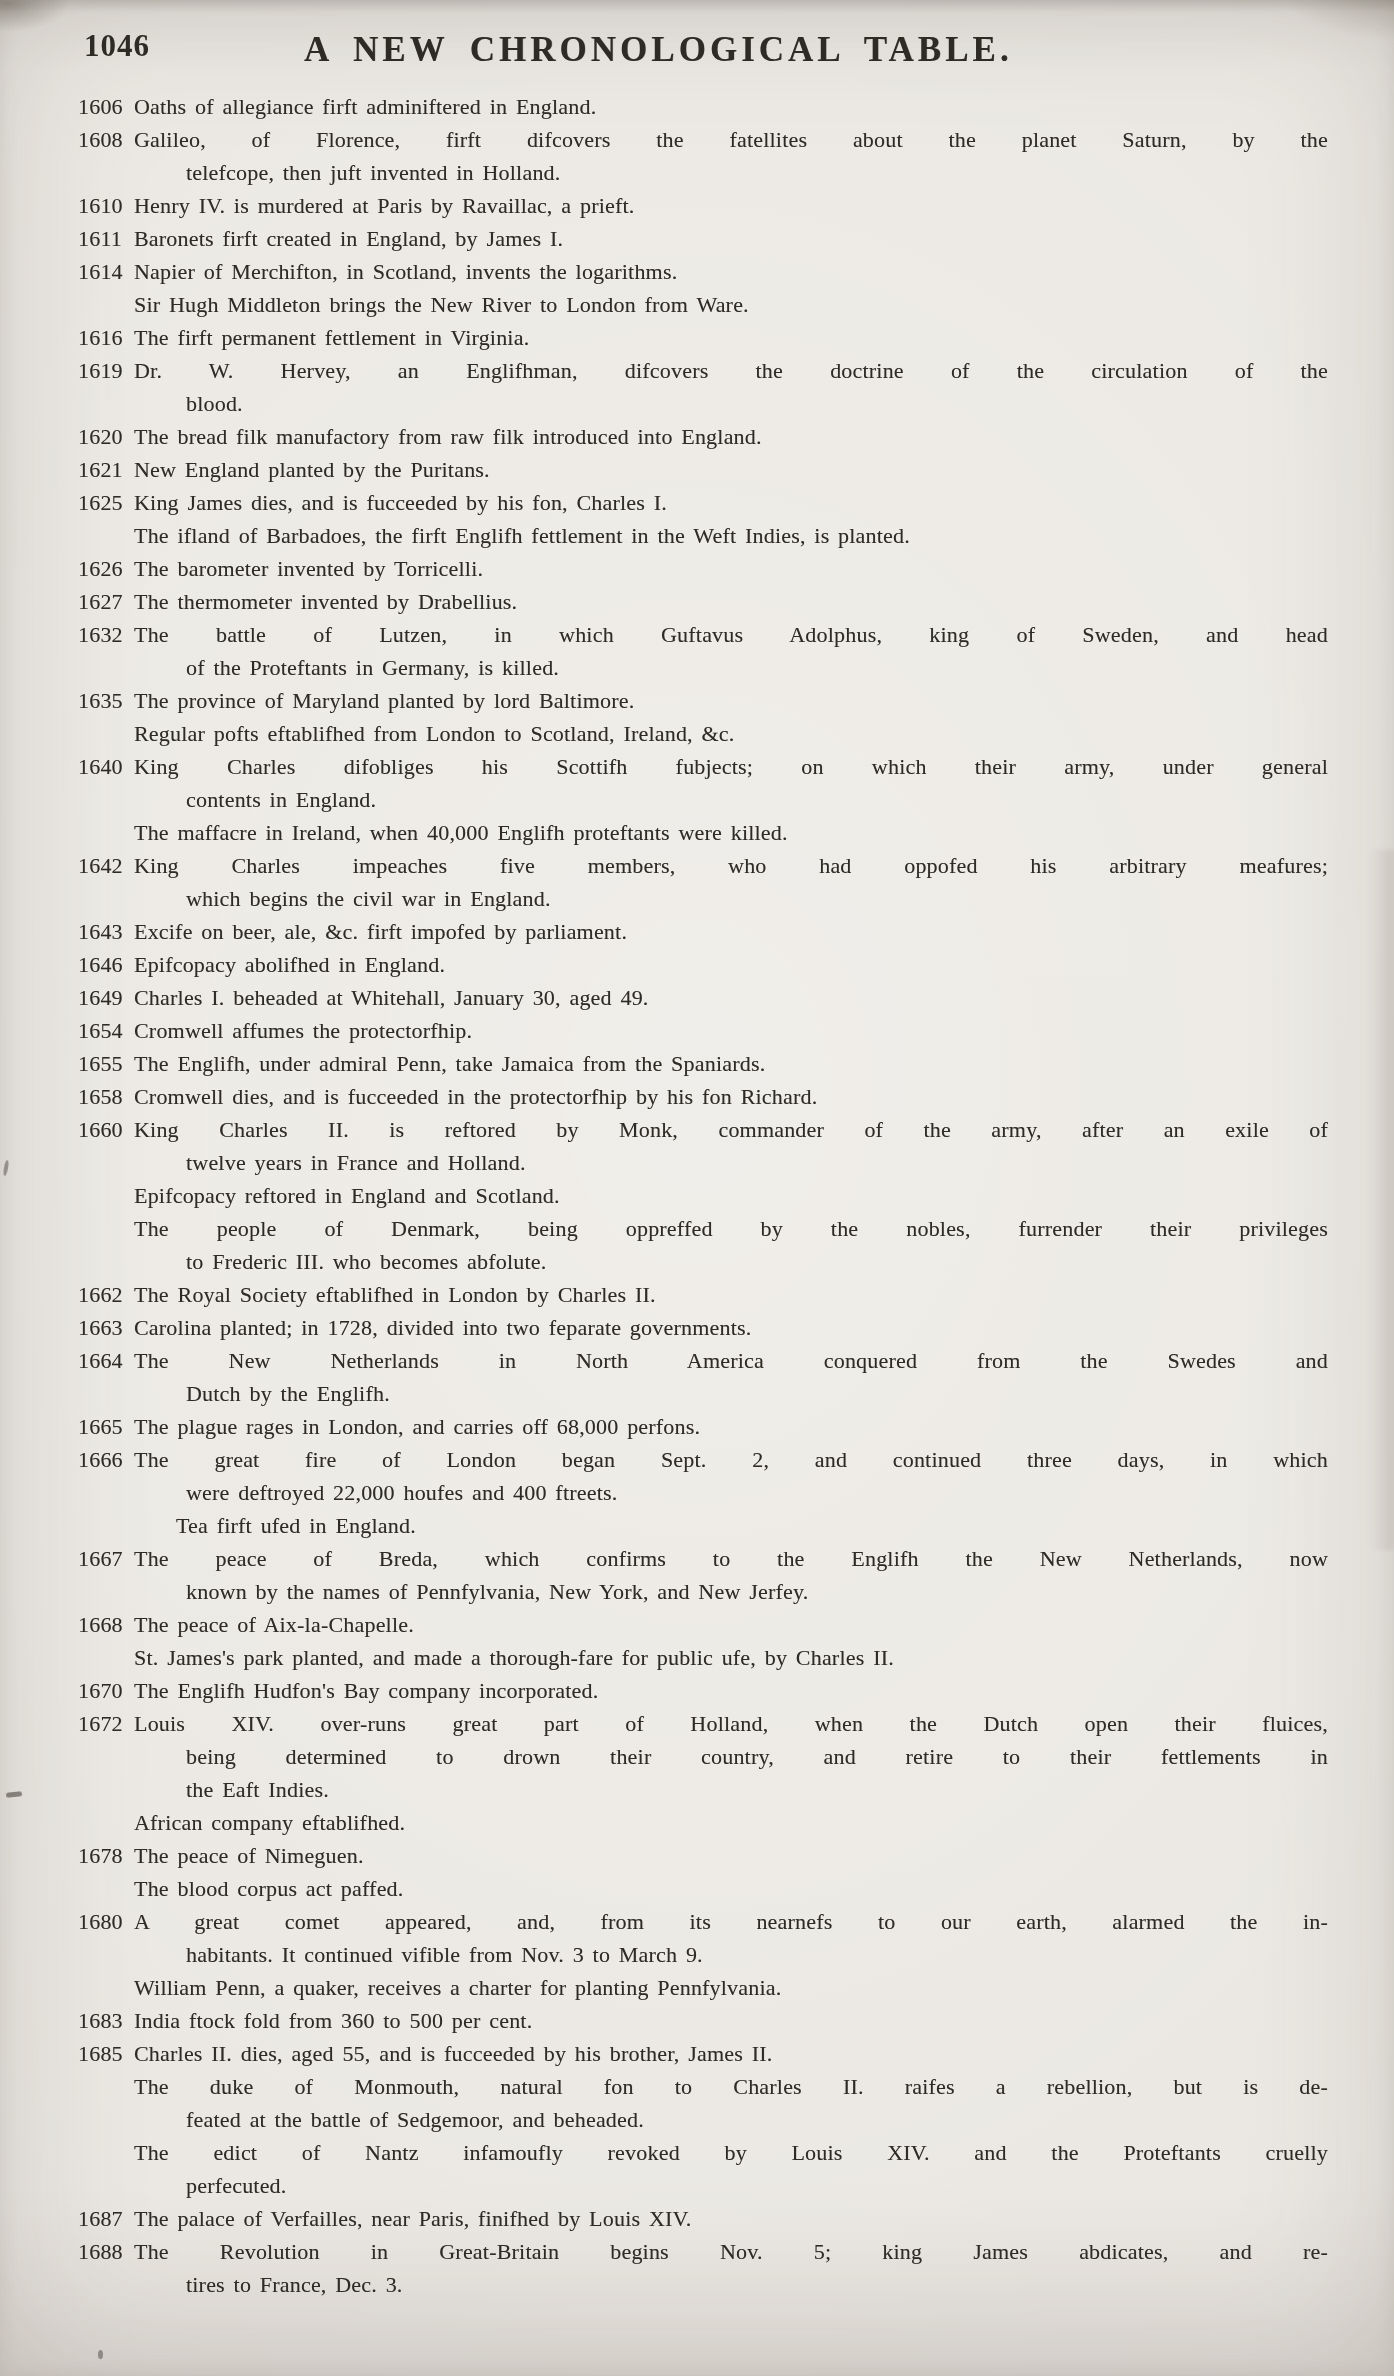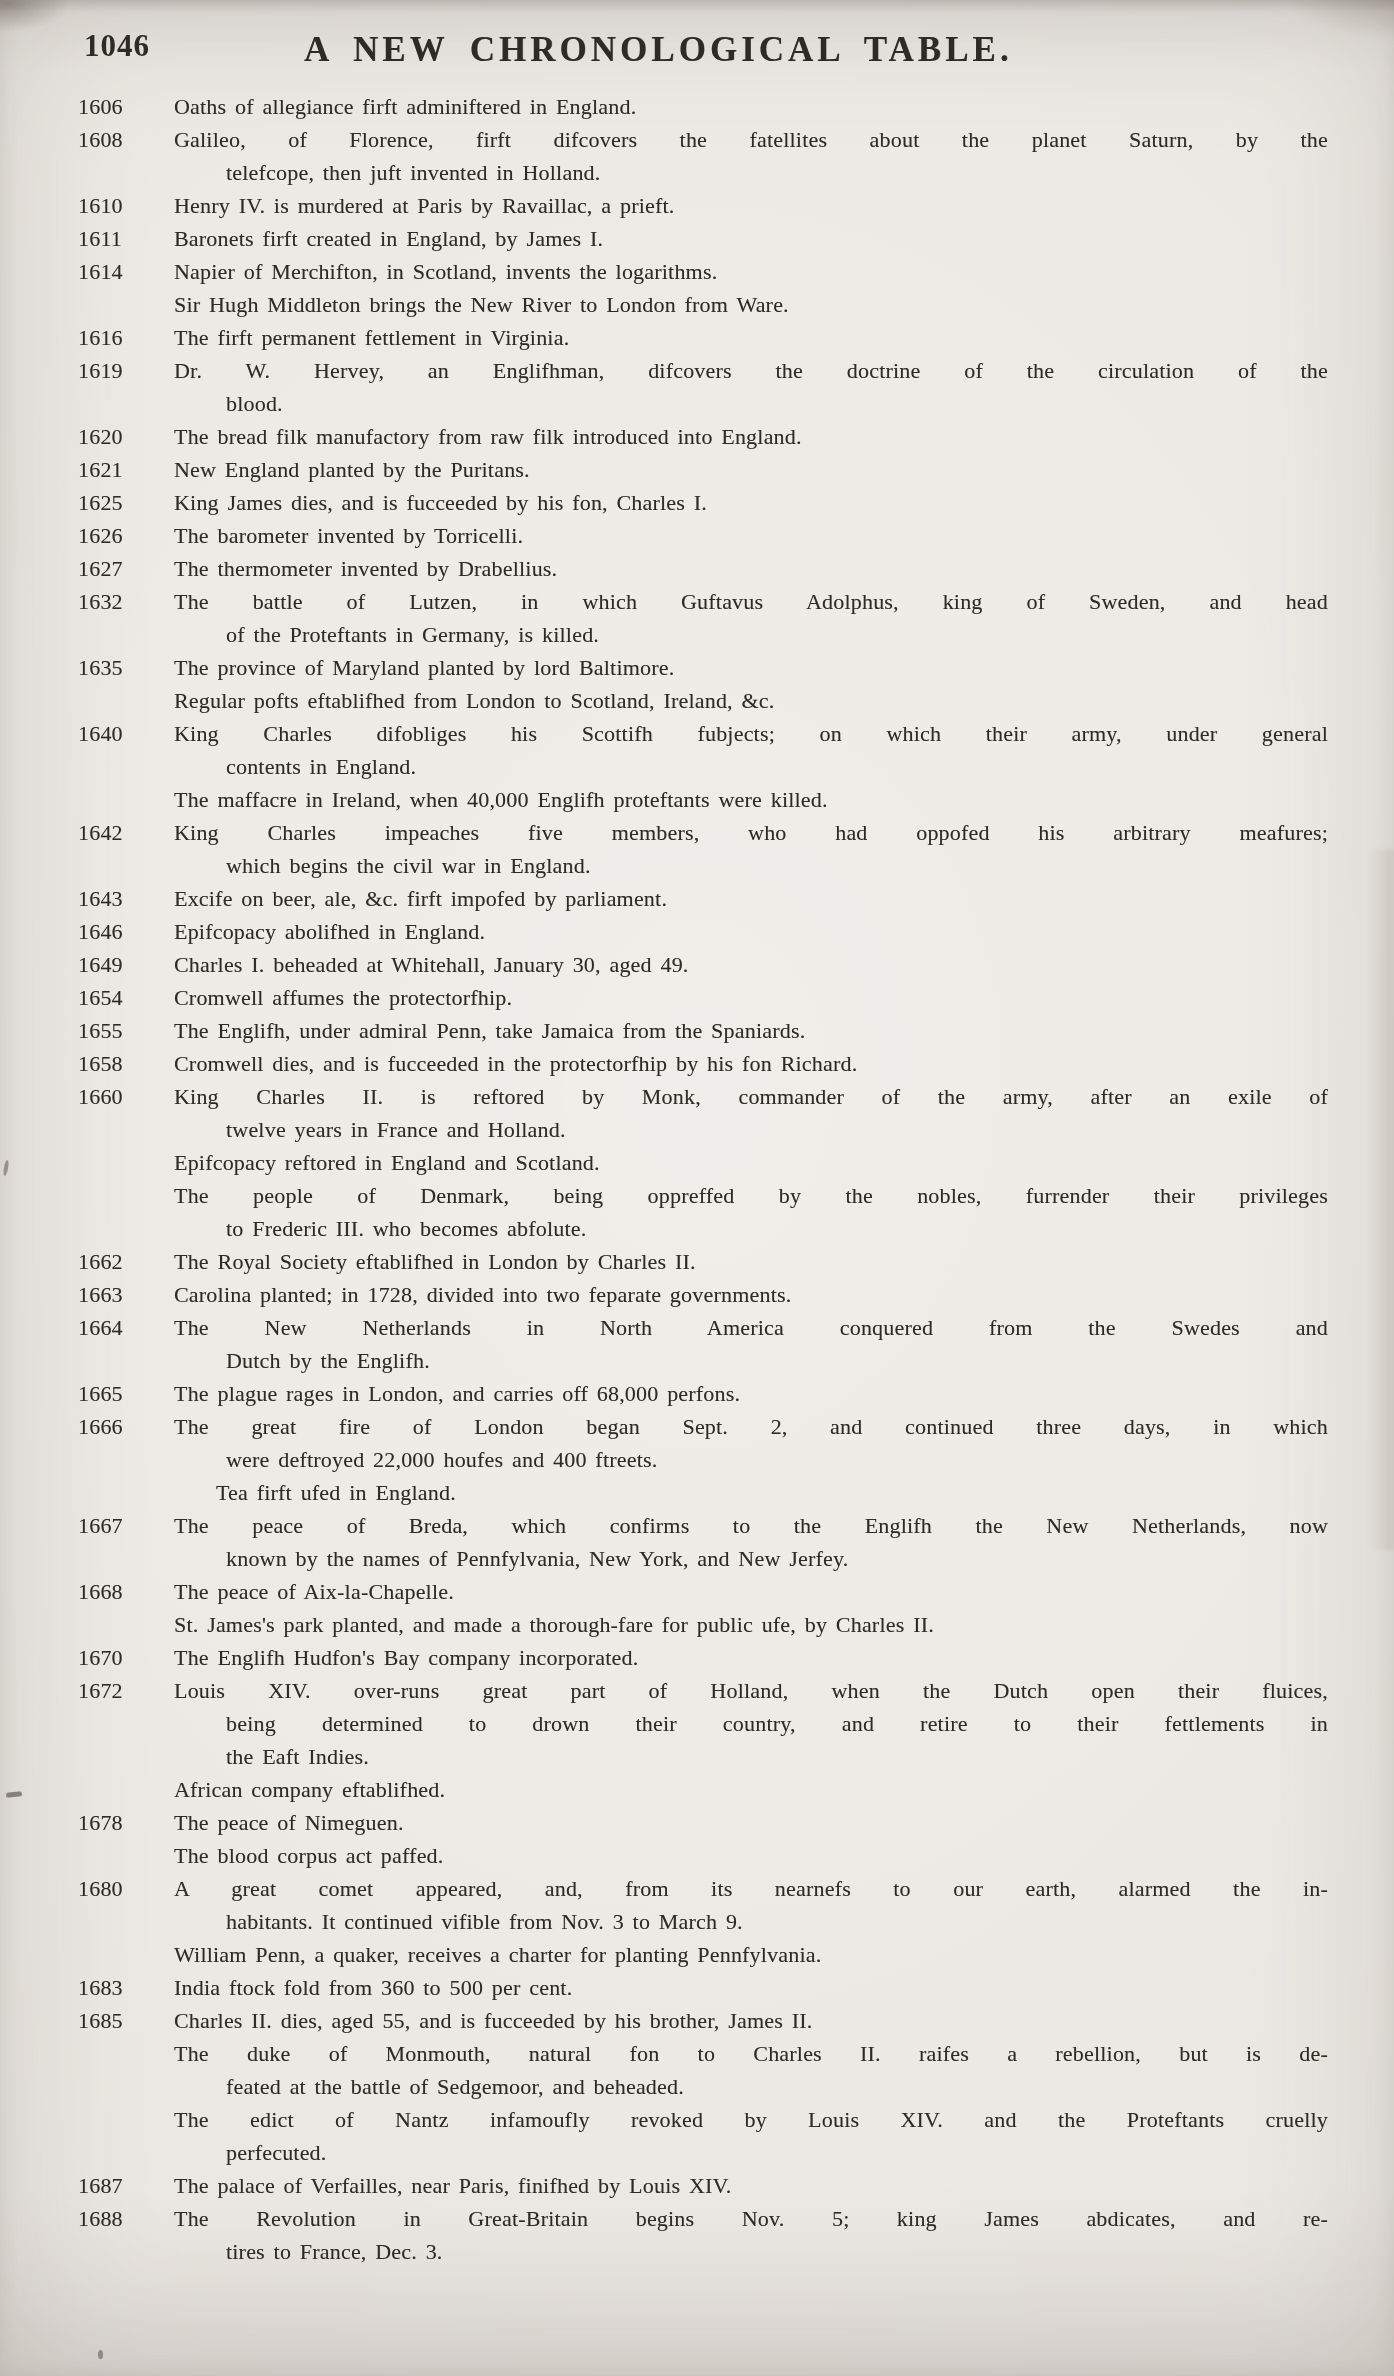--- a/index.html
+++ b/index.html
@@ -63,21 +63,20 @@
       left: 78px;
       right: 66px;
       font-size: 22px;
       line-height: 33px;
       letter-spacing: 0.2px;
       word-spacing: 3px;
       text-shadow: 0.2px 0.3px 0.3px rgba(46,43,37,.30);
     }
     .entry {
       display: flex;
-      gap: 40px;
     }
     .year {
       flex: 0 0 56px;
     }
     .text {
       flex: 1;
       min-width: 0;
     }
     .text.indent-1 {
       padding-left: 42px;
@@ -215,20 +214,26 @@
         </div>
   </div>
 
   <div class="entry">
     <span class="year">1625</span>
     <div class="text">
           <div class="line">King James dies, and is fucceeded by his fon, Charles I.</div>
         </div>
   </div>
 
+  <div class="entry">
+    <span class="year"></span>
+    <div class="text">
+          <div class="line">The ifland of Barbadoes, the firft Englifh fettlement in the Weft Indies, is planted.</div>
+        </div>
+  </div>
 
   <div class="entry">
     <span class="year">1626</span>
     <div class="text">
           <div class="line">The barometer invented by Torricelli.</div>
         </div>
   </div>
 
   <div class="entry">
     <span class="year">1627</span>

